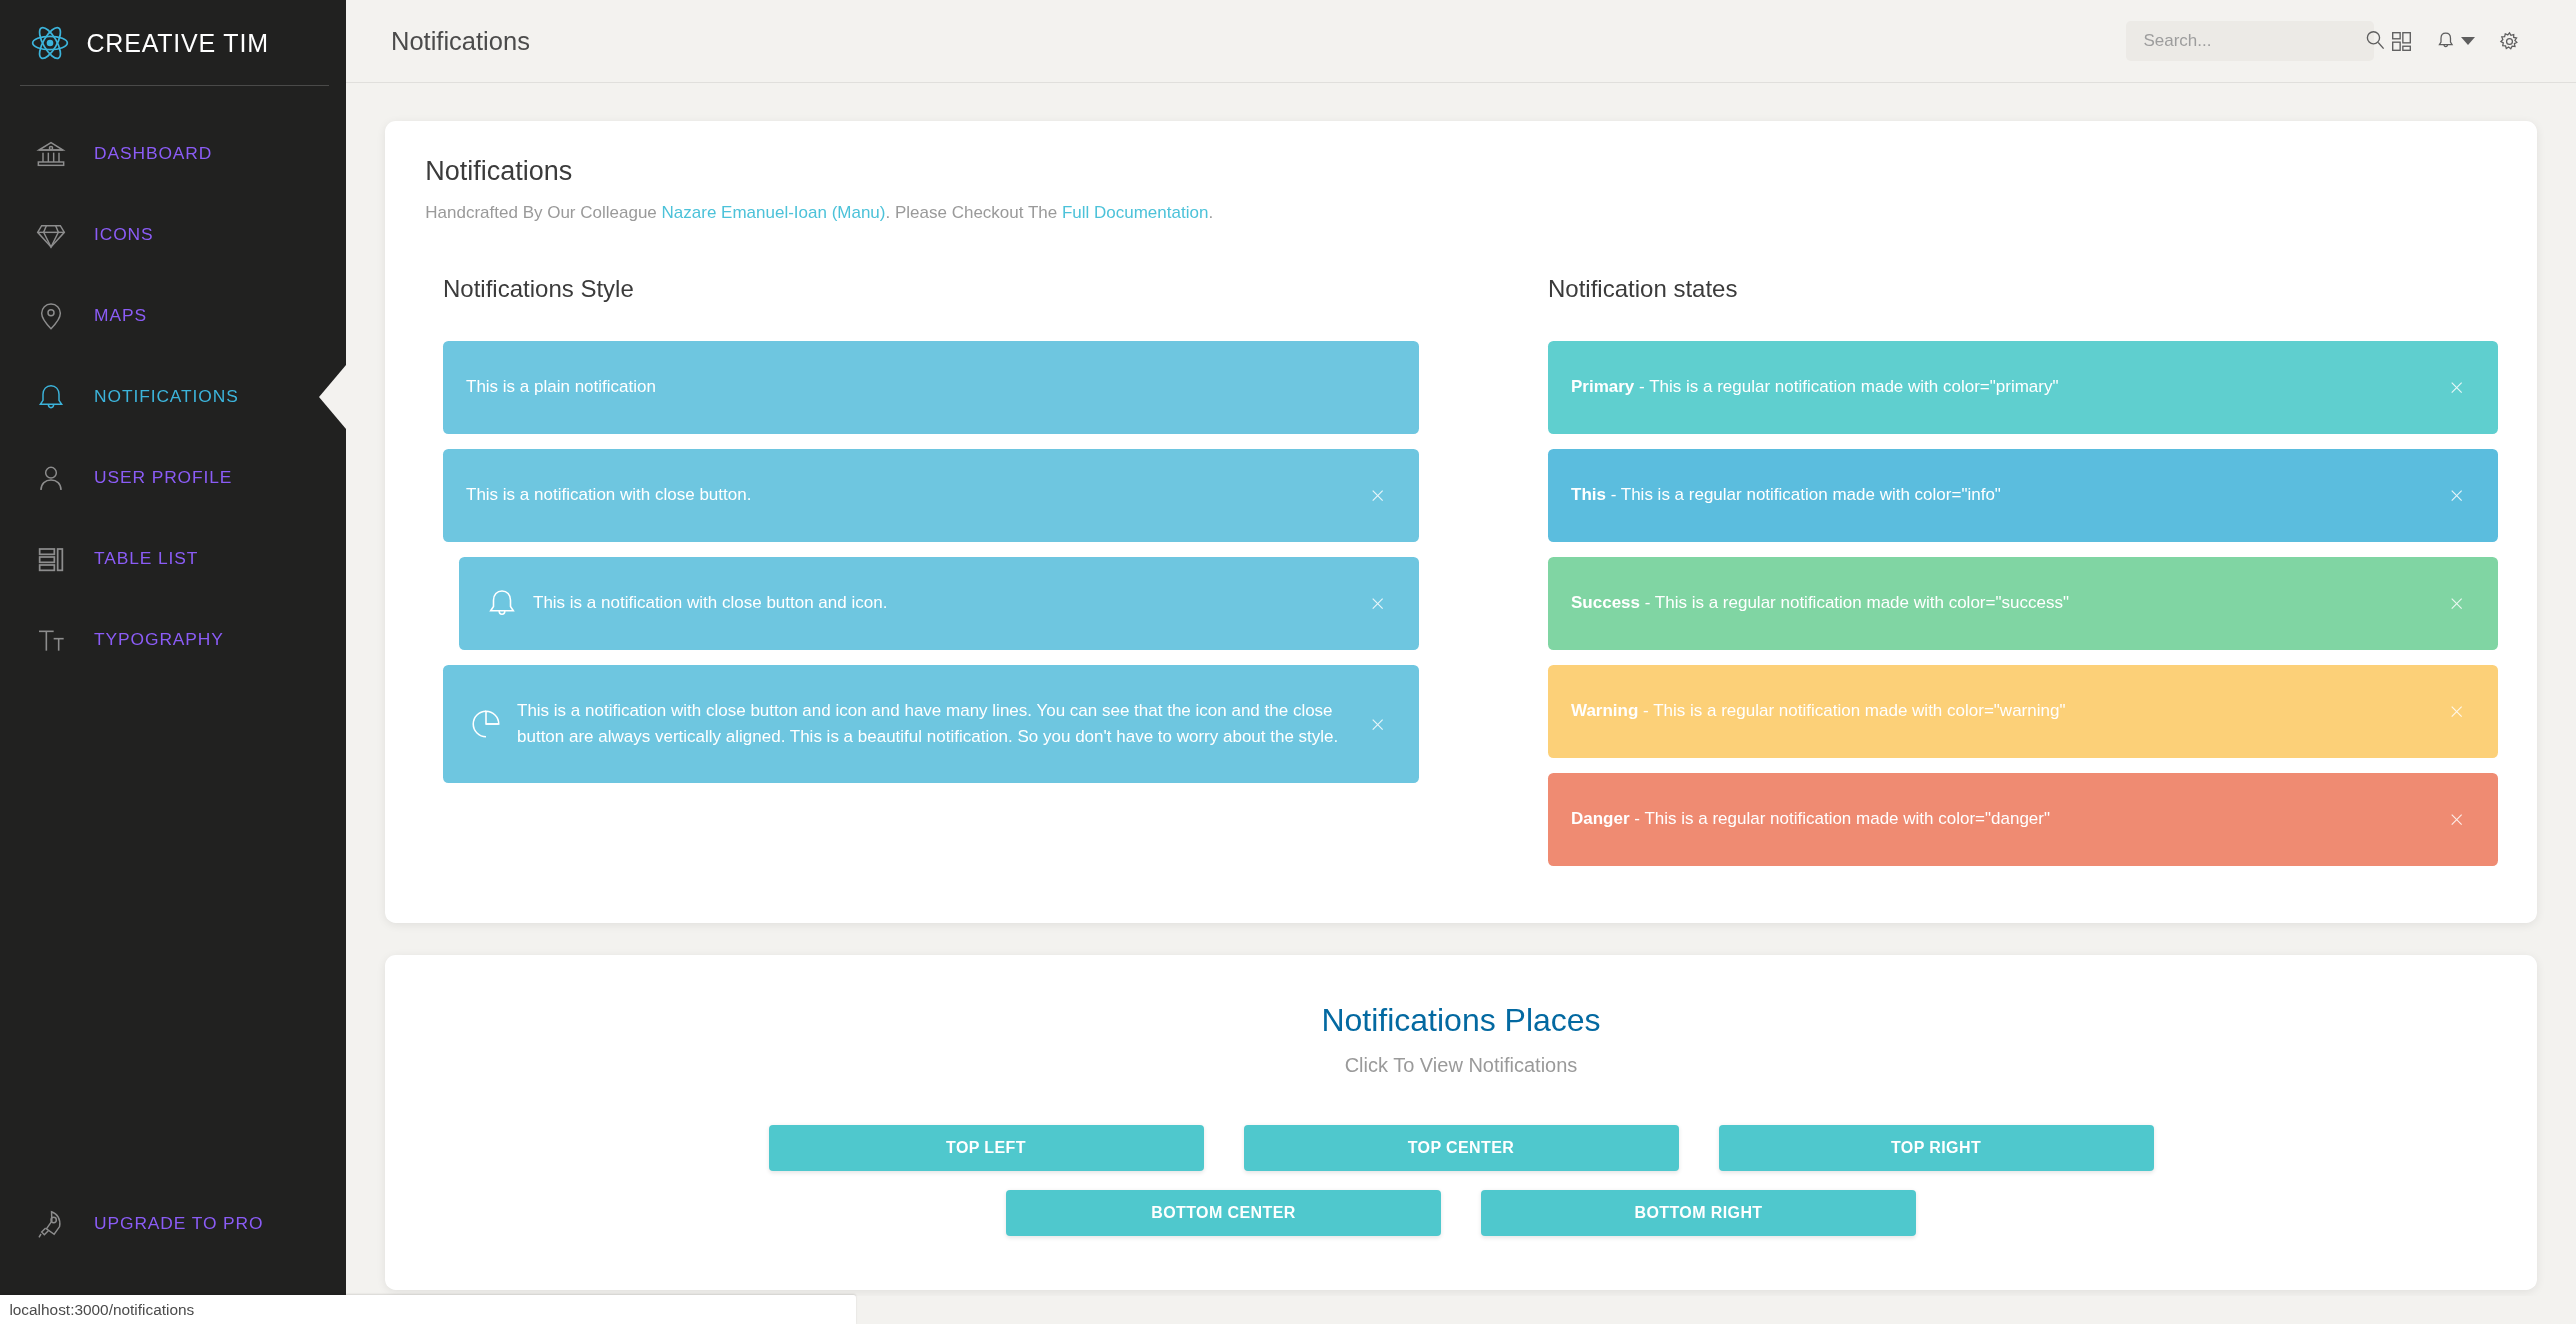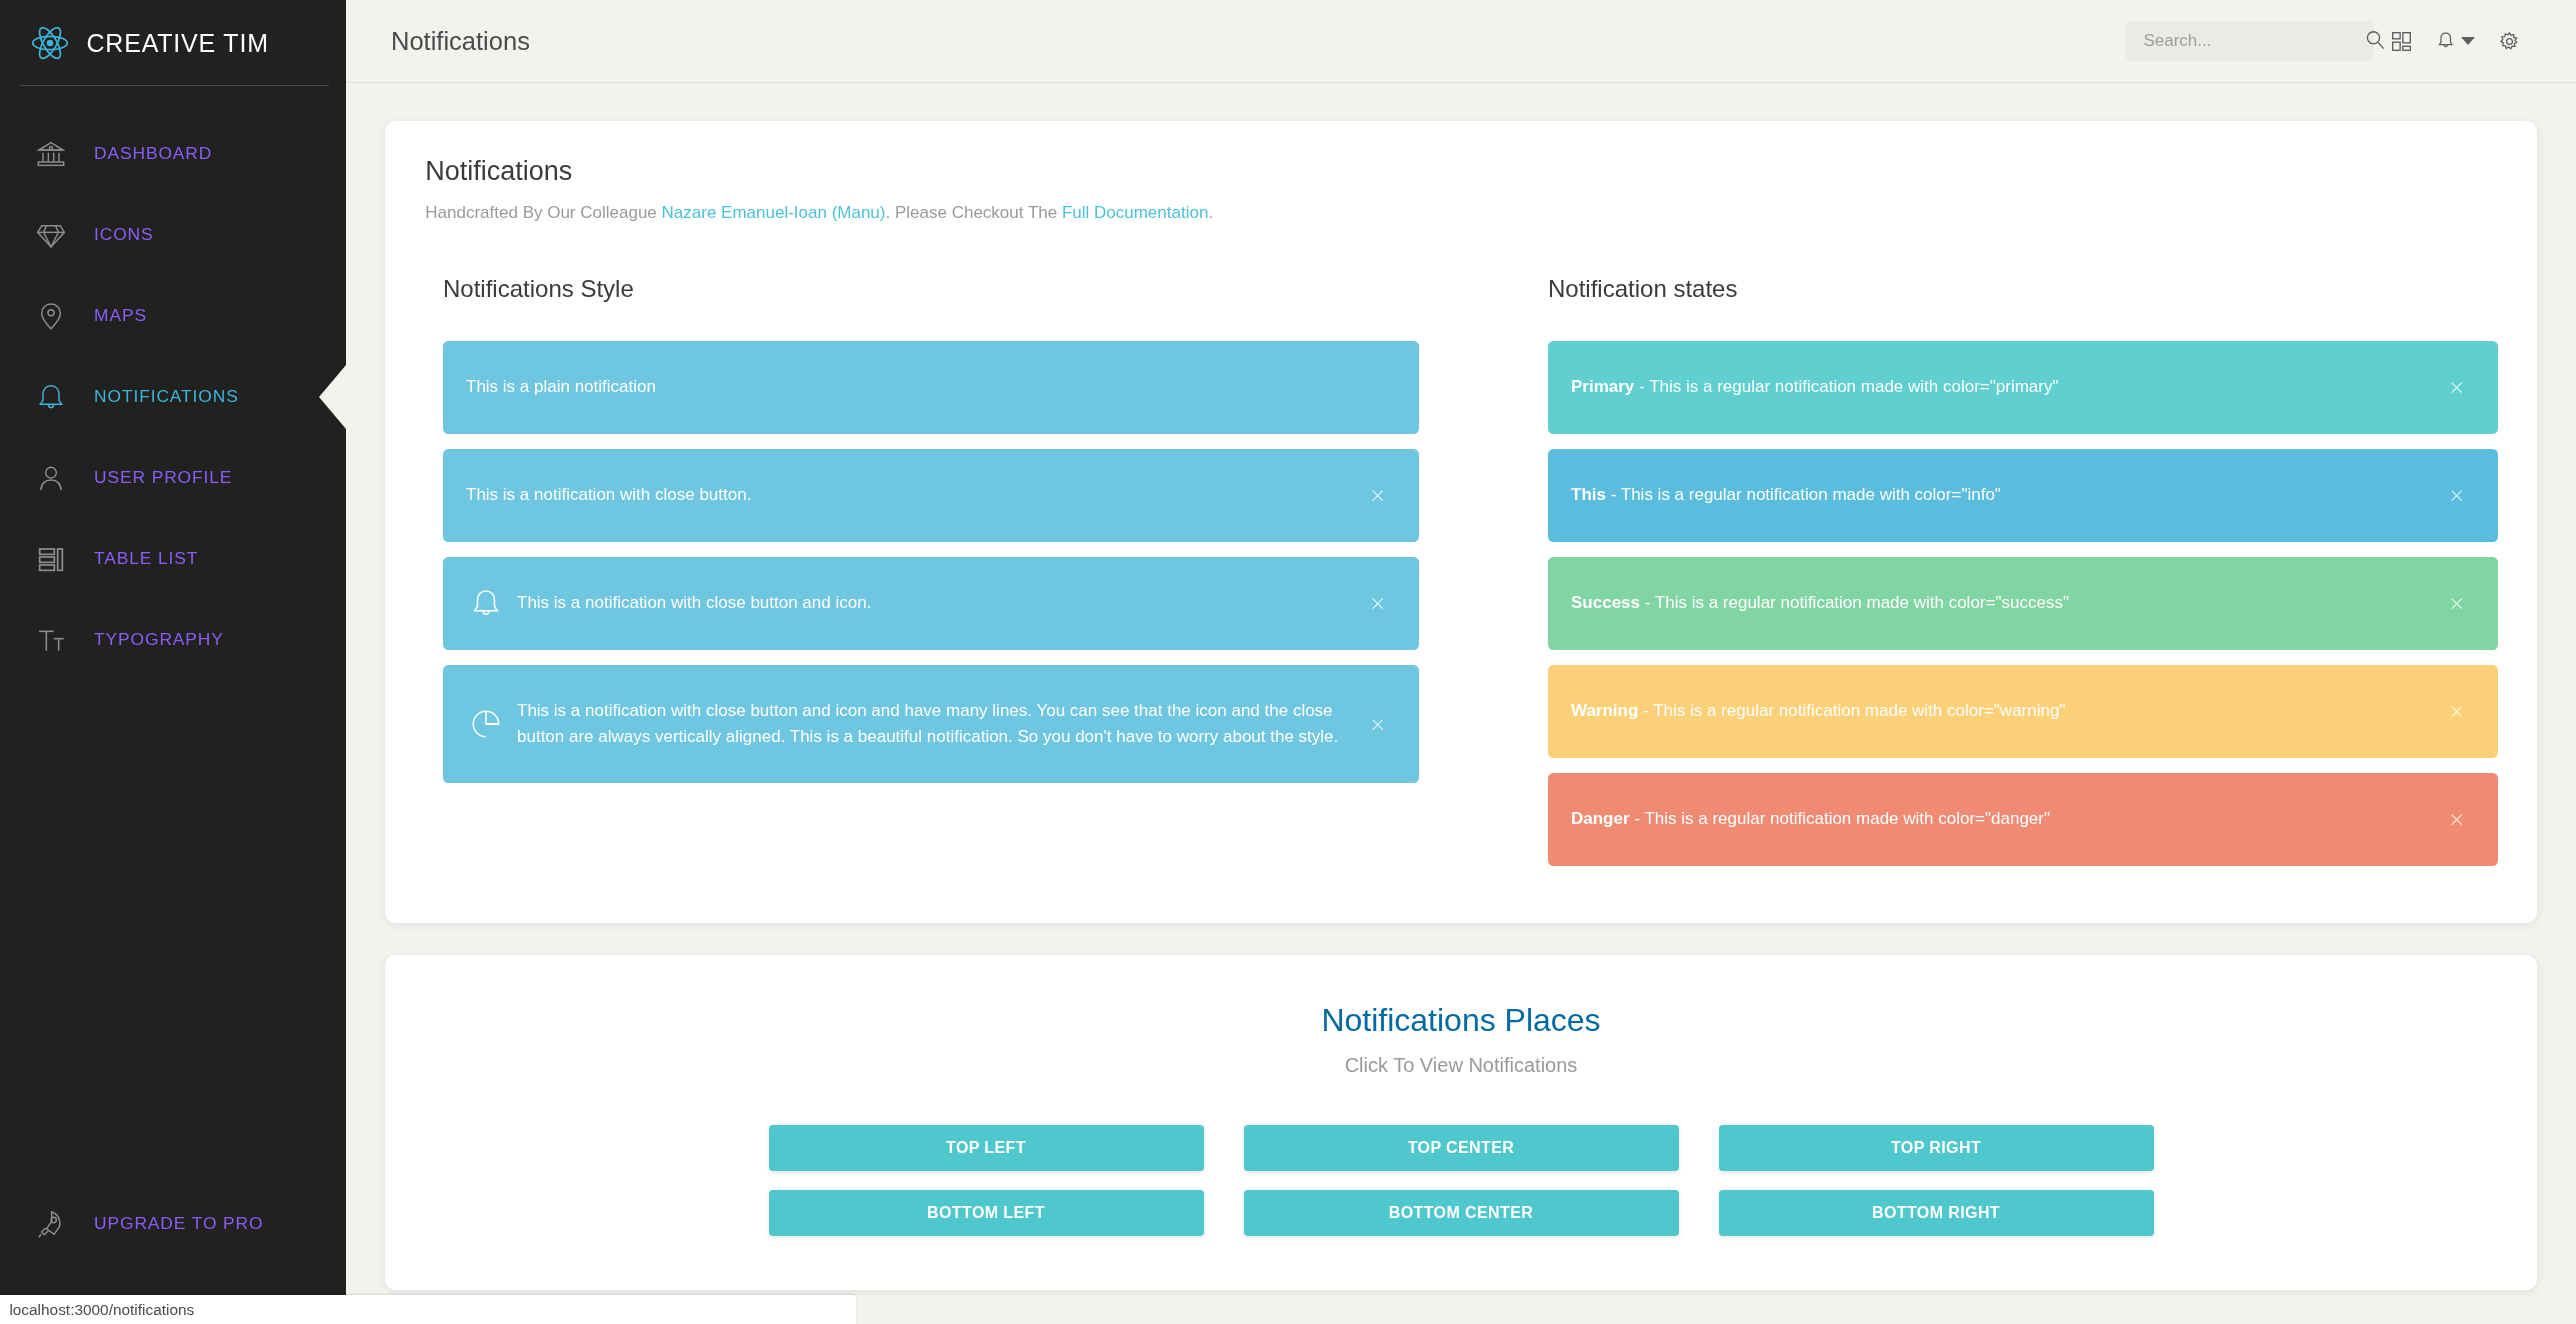--- a/index.html
+++ b/index.html
@@ -445,21 +445,21 @@
         <div class="alert" style="background:#6ec6e0;">
           <div class="alert-msg">This is a notification with close button.</div>
           <div class="alert-close">
             <svg viewBox="0 0 28 28" width="17.4" height="17.4" fill="none" stroke="#ffffff" stroke-width="1.8">
               <line x1="6" y1="6" x2="22" y2="22"></line>
                 <line x1="22" y1="6" x2="6" y2="22"></line>
             </svg>
           </div>
         </div>
 
-        <div class="alert" style="background:#6ec6e0;">
+        <div class="alert" style="background:#6ec6e0;margin-left:16px;">
           <div class="alert-icon">
             <svg viewBox="0 0 48 48" width="34" height="34" fill="none" stroke="#ffffff" stroke-width="2.2">
               <path d="M24 7 C17 7 12 12.5 12 20 L12 29 L8 35 L40 35 L36 29 L36 20 C36 12.5 31 7 24 7 Z"></path>
               <path d="M20 35 C20 38 21.8 40 24 40 C26.2 40 28 38 28 35"></path>
             </svg>
           </div>
           <div class="alert-msg">This is a notification with close button and icon.</div>
           <div class="alert-close">
             <svg viewBox="0 0 28 28" width="17.4" height="17.4" fill="none" stroke="#ffffff" stroke-width="1.8">
               <line x1="6" y1="6" x2="22" y2="22"></line>
@@ -546,21 +546,20 @@
   <div class="card" id="card2">
     <div id="places-title">Notifications Places</div>
     <div id="places-sub">Click To View Notifications</div>
     <div id="places-grid">
       <div class="places-row">
         <button class="place-btn">TOP LEFT</button>
         <button class="place-btn">TOP CENTER</button>
         <button class="place-btn">TOP RIGHT</button>
       </div>
       <div class="places-row">
-        <button class="place-btn">BOTTOM LEFT</button>
         <button class="place-btn">BOTTOM CENTER</button>
         <button class="place-btn">BOTTOM RIGHT</button>
       </div>
     </div>
   </div>
 
 </div>
 
 <div id="statusbar">
   <span id="status-text">localhost:3000/notifications</span>

